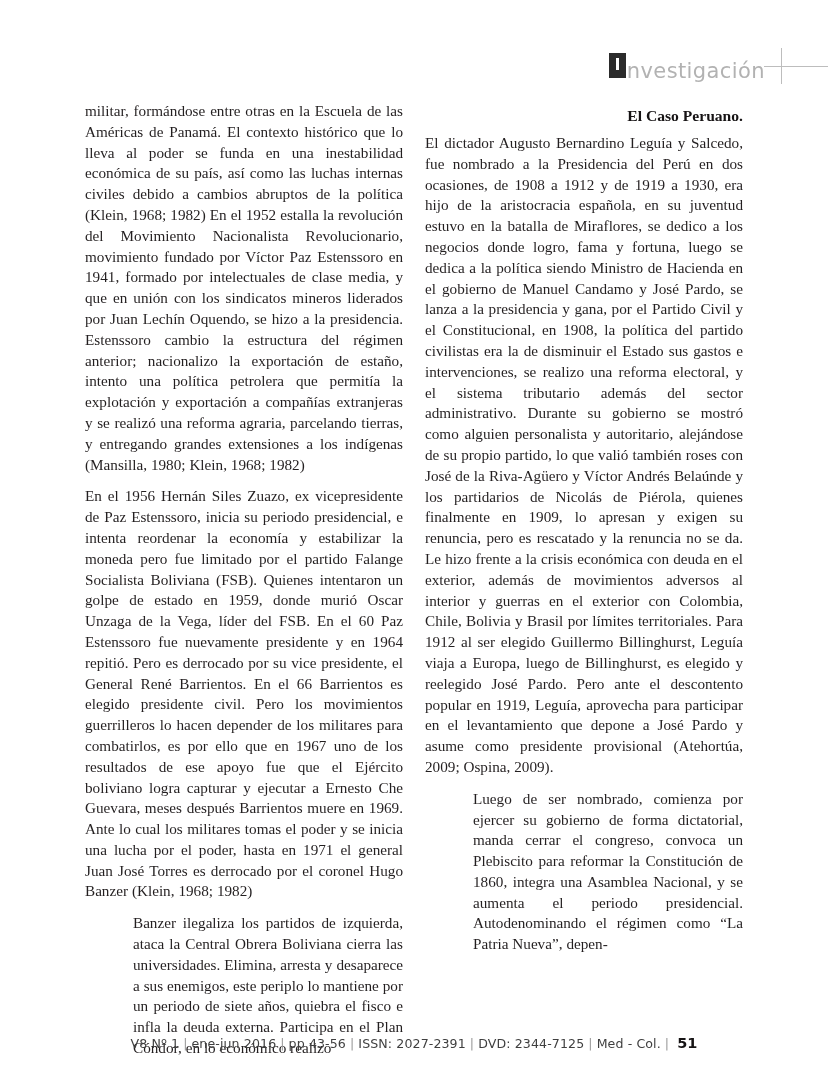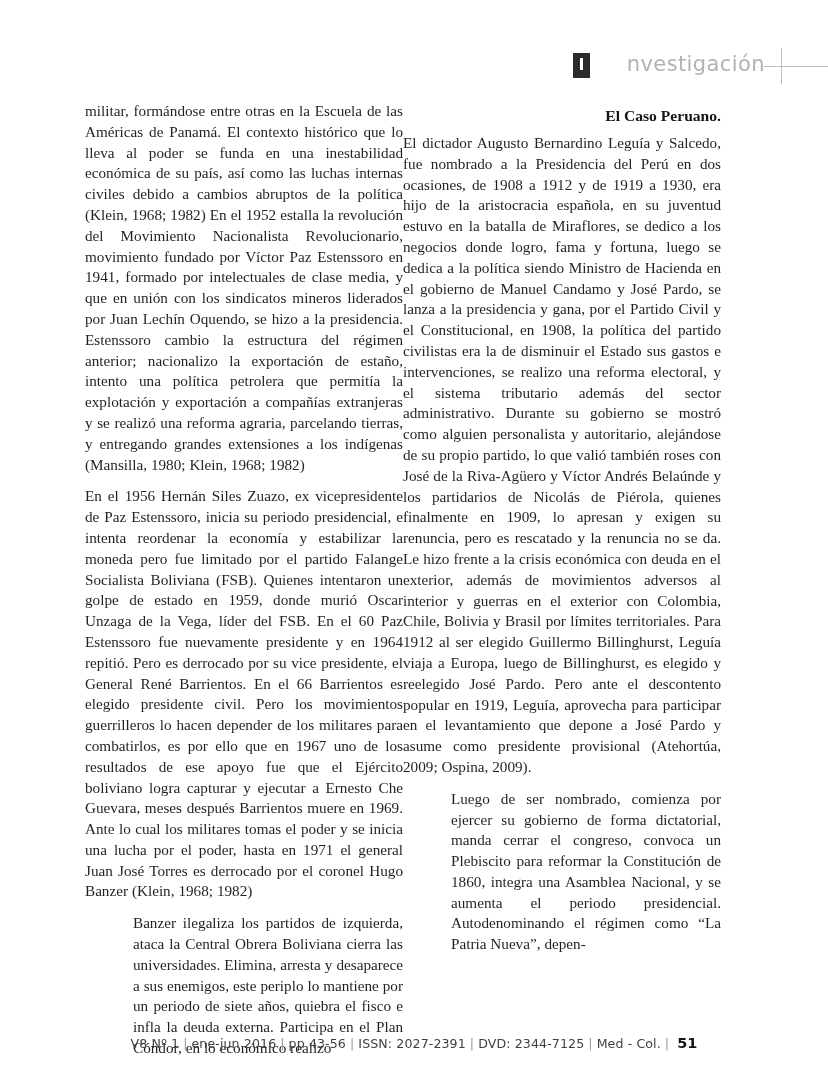--- a/index.html
+++ b/index.html
@@ -50,22 +50,21 @@
     font-size: 16px;
     font-weight: 700;
     line-height: 1;
     padding: 4px 5px 5px 5px;
     margin-right: 1px;
     position: relative;
     top: -1px;
   }
   .rh-rest {
     position: relative;
-    top: 0;
-    padding-left: 36px;
+    top: 7px;
   }
   .rh-vrule {
     width: 1px;
     height: 36px;
     background: #bdbdbd;
     margin-left: 16px;
   }
   .rh-hrule {
     position: absolute;
     right: 0;
@@ -76,20 +75,21 @@
   }
 
   
   .columns {
     position: absolute;
     top: 101px;
     left: 85px;
     width: 658px;
     height: 880px;
     display: flex;
+    gap: 22px;
   }
   .col {
     width: 318px;
   }
   p.body {
     margin: 0 0 11px 0;
     font-size: 15.2px;
     line-height: 20.8px;
     text-align: justify;
     text-justify: inter-word;

